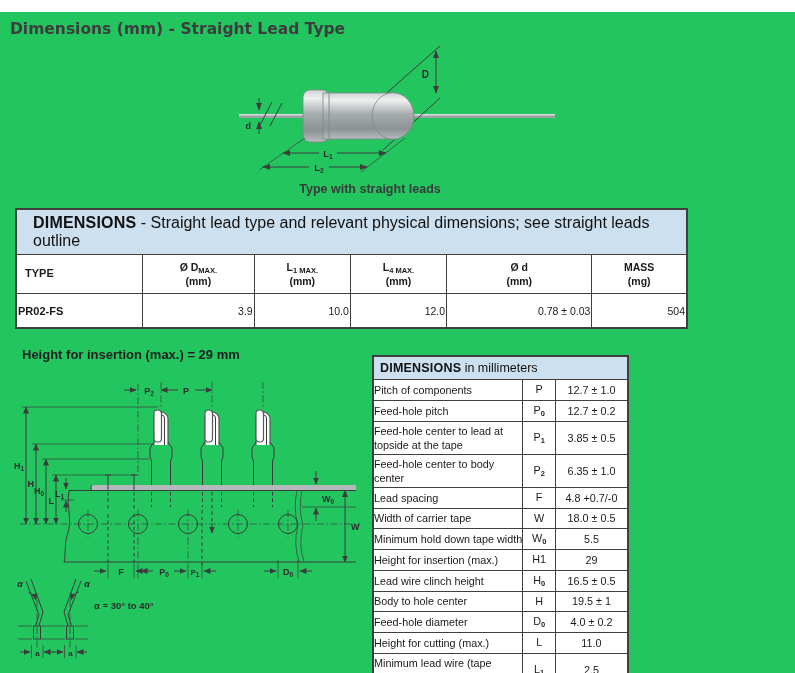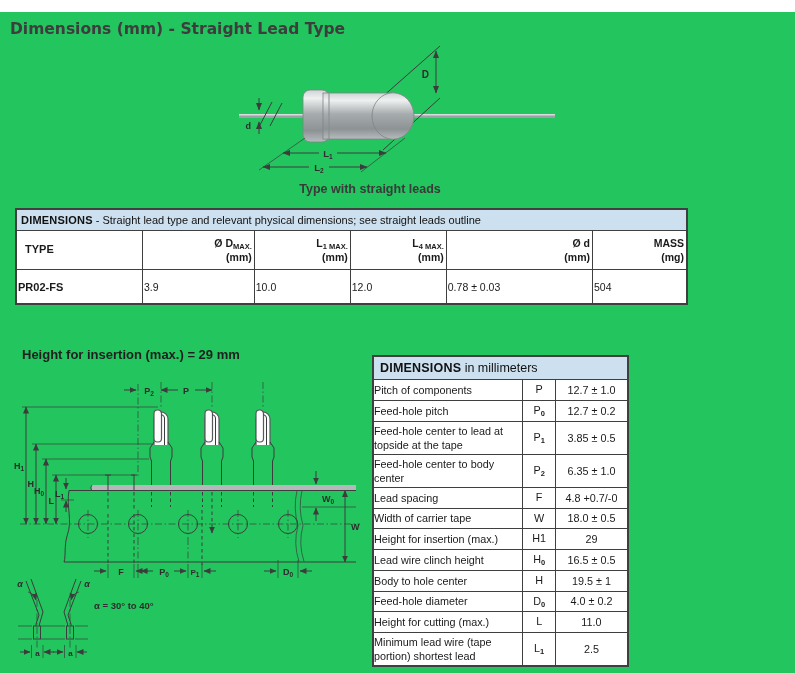--- a/index.html
+++ b/index.html
@@ -5,29 +5,29 @@
   html,body{margin:0;padding:0;background:#ffffff;}
   .page{position:relative;width:795px;height:673px;background:#22c55e;overflow:hidden;
         font-family:"Liberation Sans",sans-serif;color:#1a1a1a;margin-top:12px;}
   .sec-title{position:absolute;left:10px;font-size:15.5px;font-weight:700;color:#3d3d3d;
              font-family:"DejaVu Sans","Liberation Sans",sans-serif;}
   .sub-title{position:absolute;left:22px;font-size:13px;font-weight:700;color:#1f1f1f;}
   
   table{border-collapse:collapse;background:#fff;}
   .dtable{position:absolute;border:2px solid #3f3f3f;}
   .dtable th,.dtable td{border:1px solid #3f3f3f;}
-  .thead-bar{background:#cde0f0;font-size:11px;font-weight:400;text-align:left;
-             padding:4px 4px;color:#111;}
+  .thead-bar{background:#cde0f0;font-size:16px;font-weight:400;text-align:left;
+             padding:4px 16px;color:#111;}
   .thead-bar b{font-weight:700;letter-spacing:.2px;}
   
   .t1{left:15px;top:196px;width:673px;}
-  .t1 th.colh{font-size:10.5px;font-weight:700;text-align:right;line-height:1.2;
+  .t1 th.colh{font-size:10.5px;font-weight:700;text-align:center;line-height:1.2;
               padding:4px 2px;height:30px;vertical-align:middle;}
   .t1 th.typeh{text-align:left;padding-left:8px;font-size:11px;}
-  .t1 td{font-size:10.5px;text-align:left;height:31px;}
+  .t1 td{font-size:10.5px;text-align:right;height:31px;}
   .t1 td.typec{text-align:left;font-weight:700;font-size:11px;}
   .t1 sub,.t2s sub{font-size:7.5px;font-weight:700;vertical-align:-2px;}
   
   .t2{left:372px;top:343px;width:257px;}
   .t2 td{font-size:10.8px;padding:2px 0;line-height:1.3;vertical-align:middle;}
   .t2 td.lab{width:182px;}
   .t2 td.sym{width:38px;text-align:center;}
   .t2 td.val{width:85px;text-align:center;}
   .t2 .thead-bar{font-size:12.5px;padding:3px 6px;}
   .t2 sub{font-size:7.5px;vertical-align:-2px;}
@@ -311,20 +311,25 @@
       <td class="lab">Lead spacing</td>
       <td class="sym t2s"><span>F</span><sub></sub></td>
       <td class="val">4.8 +0.7/-0</td>
     </tr>
     <tr>
       <td class="lab">Width of carrier tape</td>
       <td class="sym t2s"><span>W</span><sub></sub></td>
       <td class="val">18.0 ± 0.5</td>
     </tr>
     <tr>
+      <td class="lab">Minimum hold down tape width</td>
+      <td class="sym t2s"><span>W</span><sub>0</sub></td>
+      <td class="val">5.5</td>
+    </tr>
+    <tr>
       <td class="lab">Height for insertion (max.)</td>
       <td class="sym t2s"><span>H1</span><sub></sub></td>
       <td class="val">29</td>
     </tr>
     <tr>
       <td class="lab">Lead wire clinch height</td>
       <td class="sym t2s"><span>H</span><sub>0</sub></td>
       <td class="val">16.5 ± 0.5</td>
     </tr>
     <tr>

